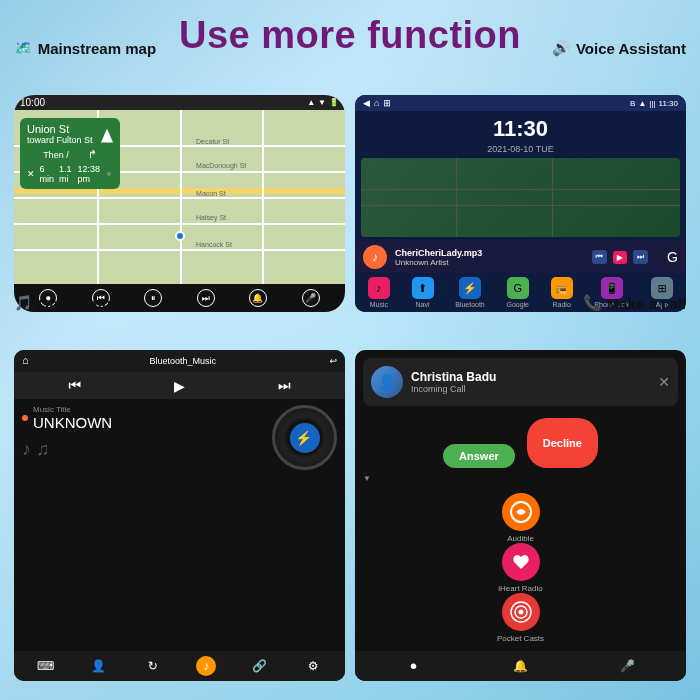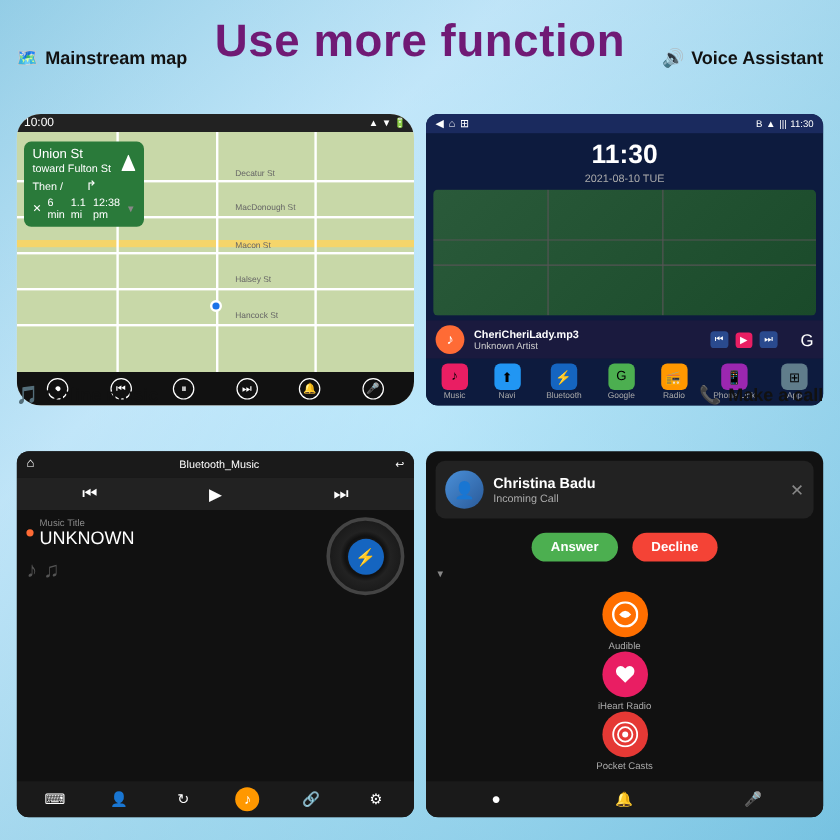--- a/index.html
+++ b/index.html
@@ -127,21 +127,21 @@
       width: 100px;
       background: #2a7a3a;
       border-radius: 6px;
       padding: 5px 7px;
       color: white;
       font-size: 9px;
     }
 
     .map-info-card .street-name { font-size: 11px; font-weight: 400; }
     .map-info-card .toward { font-size: 9px; margin-bottom: 3px; }
-    .map-info-card .then-row { display: flex; align-items: center; gap: 19px; margin-bottom: 3px; font-size: 9px; }
+    .map-info-card .then-row { display: flex; align-items: center; gap: 19px; margin-bottom: 3px; font-size: 9px; justify-content: center; }
     .map-info-card .time-row { display: flex; align-items: center; gap: 5px; font-size: 9px; }
     .arrow-up { display: inline-block; width: 12px; height: 14px; background: white; clip-path: polygon(50% 0%, 100% 100%, 0% 100%); }
     .arrow-right { display: inline-block; font-size: 11px; }
 
     .map-bottom-bar {
       background: #111;
       padding: 5px 8px;
       display: flex;
       align-items: center;
       justify-content: space-around;
@@ -443,20 +443,21 @@
 
     .answer-btn {
       background: #4CAF50;
       color: white;
       border: none;
       border-radius: 20px;
       padding: 6px 16px;
       font-size: 11px;
       font-weight: 700;
       cursor: pointer;
+      margin-top: 26px;
     }
 
     .decline-btn {
       background: #f44336;
       color: white;
       border: none;
       border-radius: 20px;
       padding: 6px 16px;
       font-size: 11px;
       font-weight: 700;

